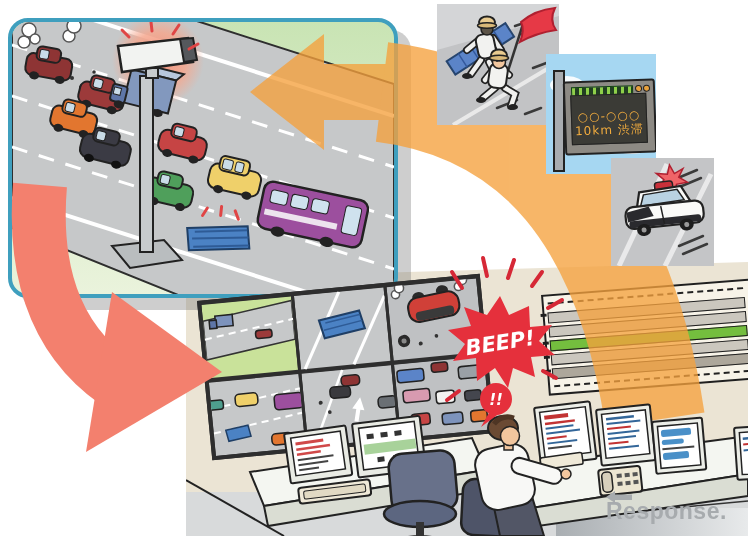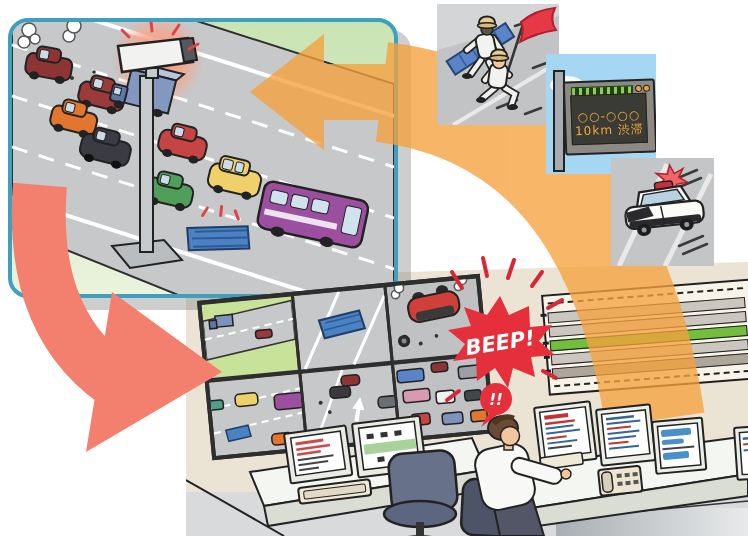--- a/index.html
+++ b/index.html
@@ -506,14 +506,20 @@
       <polygon points="0,-46 9,-27 29,-36 30,-15 52,-17 39,-1 55,13 31,15 35,35 13,26 8,46 -5,26 -23,39 -24,16 -47,19 -35,2 -52,-12 -29,-16 -36,-35 -13,-27" fill="#E5303C"></polygon>
       <text class="beeptxt" y="8" transform="rotate(-9)">BEEP!</text>
     </g>
     <g transform="translate(496,399)">
       <circle r="16" fill="#E5303C"></circle>
       <polygon points="-6,12 -15,28 4,14" fill="#E5303C"></polygon>
       <text class="bangtxt" y="6">!!</text>
     </g>
   </svg>
 
+  <div class="abs wmark">
+    <svg width="26" height="12" viewBox="0 0 26 12">
+      <path d="M26 9 L9 9 L9 12 L0 6 L9 0 L9 3.5 L26 3.5 Z" fill="#A7ABAE"></path>
+    </svg>
+    <span>Response.</span>
+  </div>
 
 </div>
 
 </body></html>

